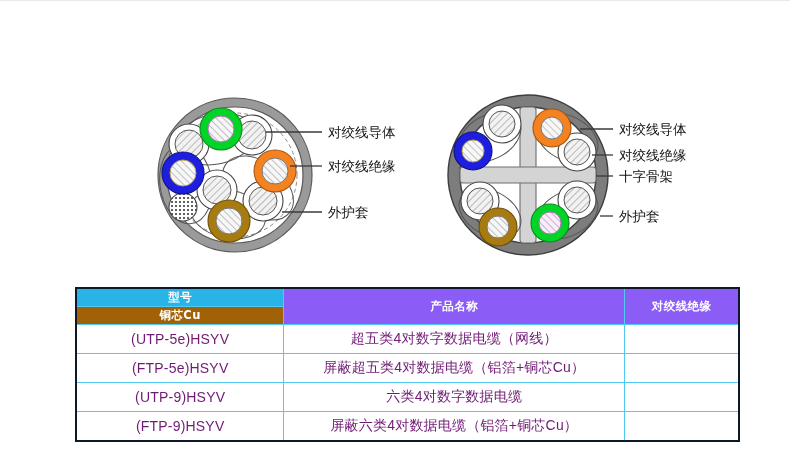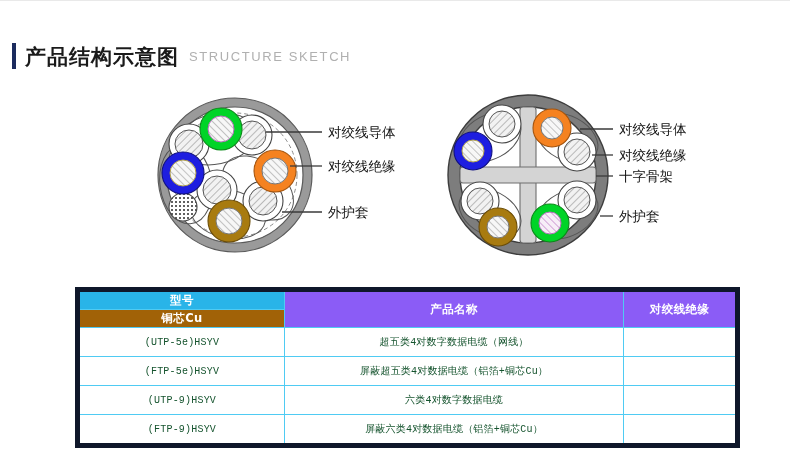--- a/index.html
+++ b/index.html
@@ -22,55 +22,50 @@
 
   
   .diagrams{position:absolute;left:0;top:88px;width:729px;height:175px;}
   .diagram{position:absolute;top:0;}
   .diagram.left{left:150px;}
   .diagram.right{left:440px;}
 
   
   .tbl-wrap{position:absolute;left:75px;top:287px;width:640px;}
   table.spec{border-collapse:collapse;width:665px;table-layout:fixed;
-             border:5px solid #0f172a;}
+             border:2px solid #0f172a;}
   table.spec col.c1{width:200px;}
   table.spec col.c2{width:328px;}
   table.spec col.c3{width:110px;}
   table.spec th,table.spec td{
     border:1px solid #4fcbf3;
     text-align:center;vertical-align:middle;padding:0;
   }
   table.spec th{
     color:#ffffff;font-size:11.5px;font-weight:700;letter-spacing:.4px;
     font-family:"DejaVu Sans","Liberation Sans",sans-serif;
   }
   th.h-top{background:#29b4e8;height:17px;border-bottom:1px solid #7fd8f5;}
   th.h-bot{background:#a16207;height:17px;}
   th.h-span{background:#8b5cf6;height:35px;}
   table.spec td{
-    height:28px;font-size:10px;color:#14532d;background:#fff;
-    font-family:Liberation Mono, monospace;
+    height:28px;font-size:14px;color:#701a75;background:#fff;
+    font-family:Liberation Sans, sans-serif;
   }
   td.model{letter-spacing:.2px;}
   td.name{letter-spacing:.2px;}
   td.volt{}
 </style>
 </head>
 <body>
 
 <div class="page">
 
   <div class="top-rule"></div>
 
-  <div class="heading">
-    <span class="bar"></span>
-    <span class="cn">产品结构示意图</span>
-    <span class="en">STRUCTURE SKETCH</span>
-  </div>
 
   <div class="diagrams">
 
     <svg class="diagram left" width="250" height="175" viewBox="0 0 250 175">
       <defs>
         <pattern id="hatchL" width="5" height="5" patternTransform="rotate(45)" patternUnits="userSpaceOnUse">
           <rect width="5" height="5" fill="#f2f2f2"></rect>
           <line x1="0" y1="0" x2="0" y2="5" stroke="#9a9a9a" stroke-width="1.3"></line>
         </pattern>
         <pattern id="hatchL2" width="5" height="5" patternTransform="rotate(-45)" patternUnits="userSpaceOnUse">

